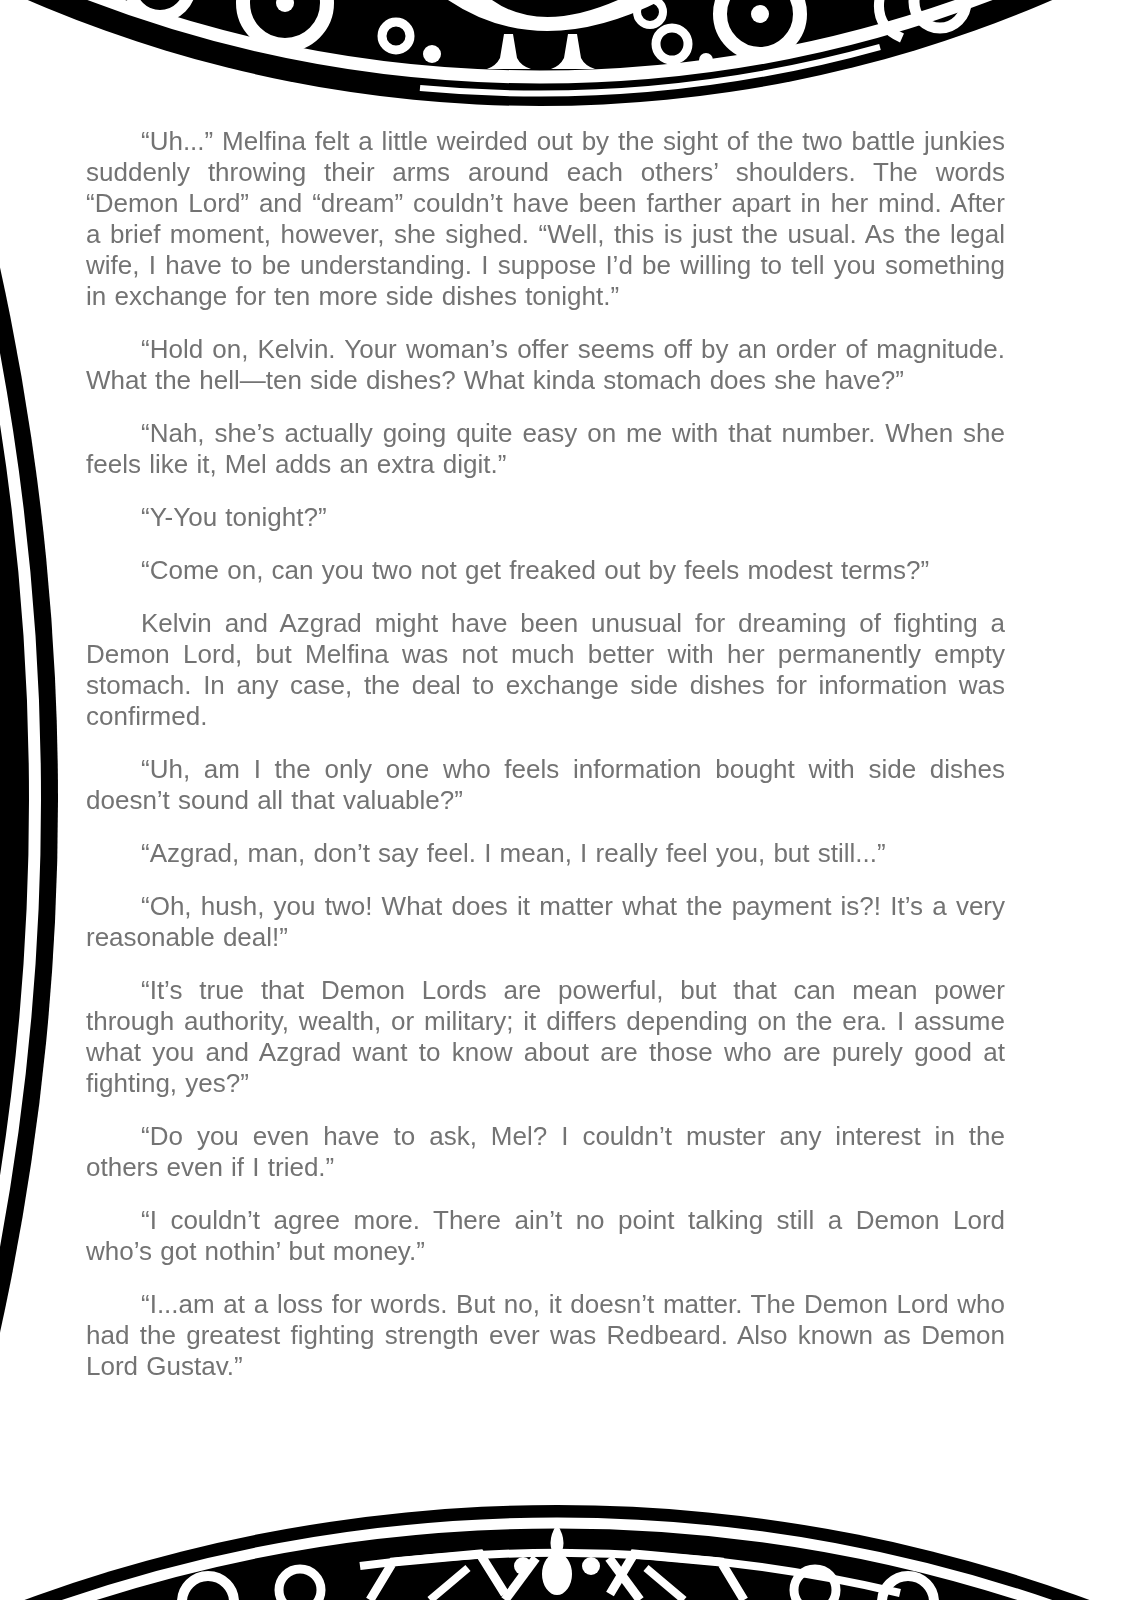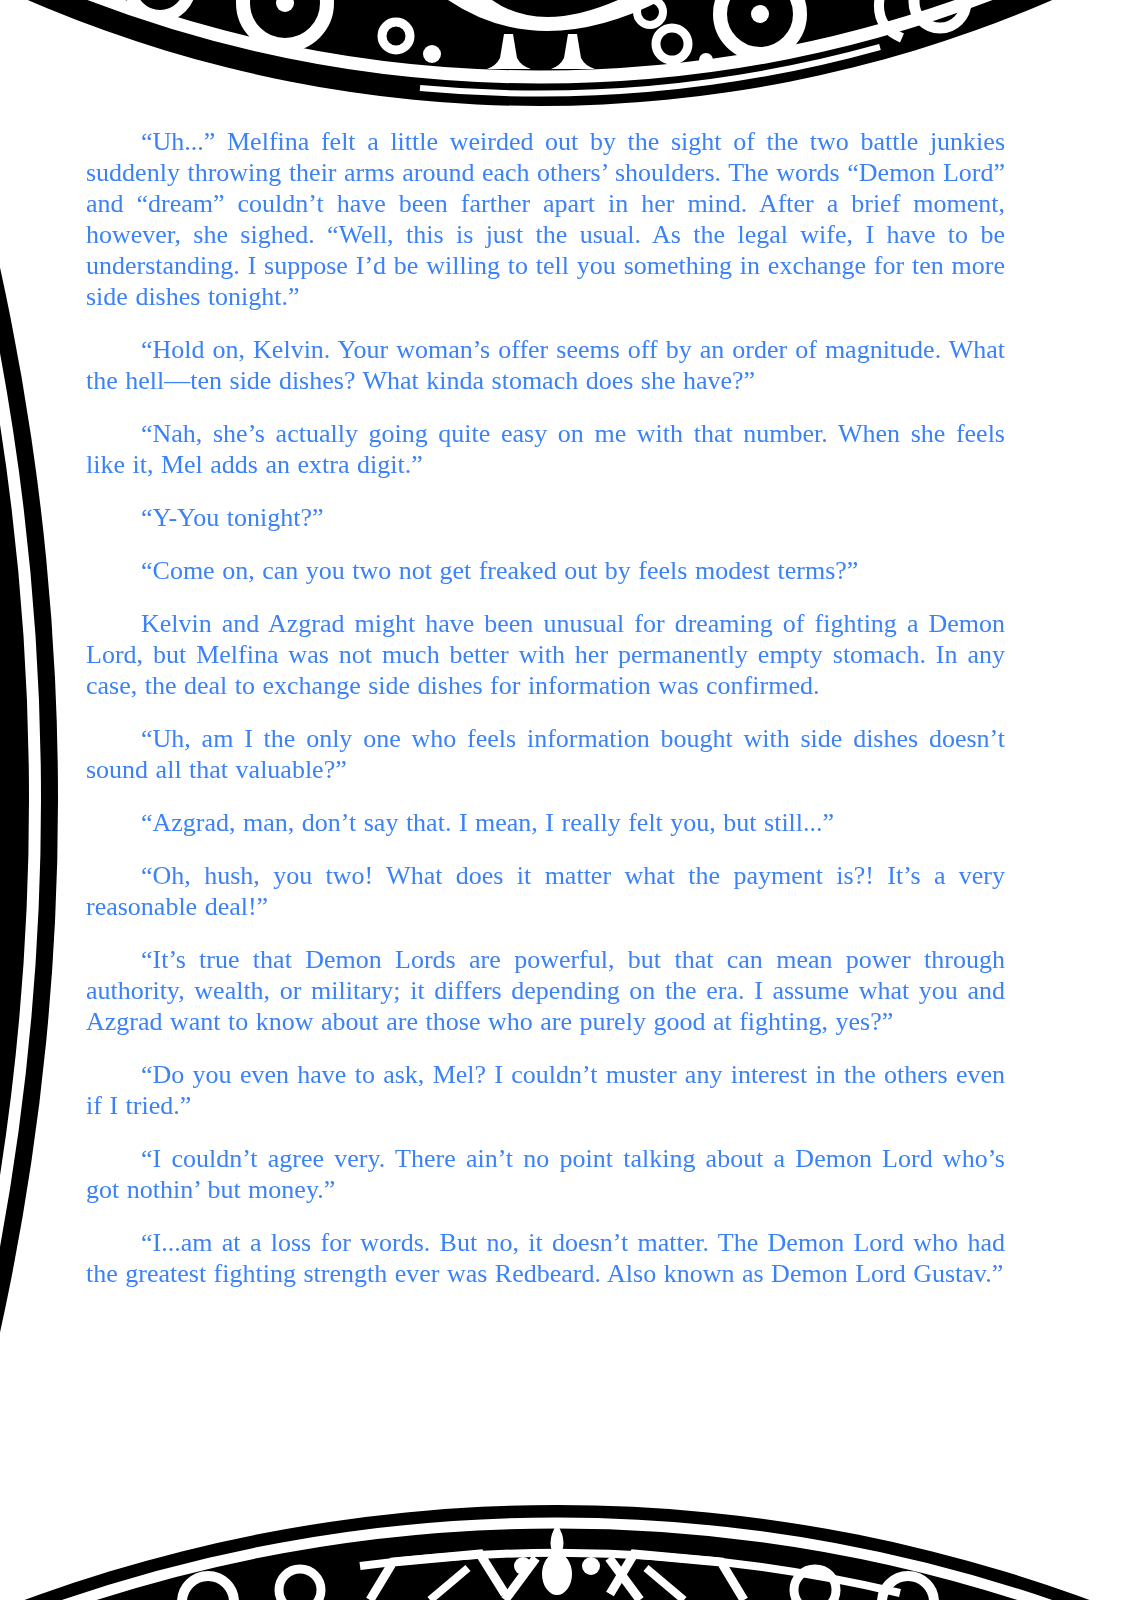--- a/index.html
+++ b/index.html
@@ -16,24 +16,24 @@
     width: 1125px;
     height: 1600px;
     display: block;
     pointer-events: none;
   }
   .text-block {
     position: absolute;
     left: 86px;
     top: 126px;
     width: 919px;
-    font-family: Liberation Serif, serif;
+    font-family: Liberation Sans, sans-serif;
     font-size: 26px;
     line-height: 31px;
-    color: #3b82f6;
+    color: #737373;
     text-align: justify;
   }
   .text-block p {
     margin: 0 0 22px 0;
     text-indent: 55px;
     word-spacing: 1px;
   }
 </style>
 </head>
 <body>
@@ -96,21 +96,21 @@
   </svg>
 
   <main class="text-block">
       <p>“Uh...” Melfina felt a little weirded out by the sight of the two battle junkies suddenly throwing their arms around each others’ shoulders. The words “Demon Lord” and “dream” couldn’t have been farther apart in her mind. After a brief moment, however, she sighed. “Well, this is just the usual. As the legal wife, I have to be understanding. I suppose I’d be willing to tell you something in exchange for ten more side dishes tonight.”</p>
       <p>“Hold on, Kelvin. Your woman’s offer seems off by an order of magnitude. What the hell—ten side dishes? What kinda stomach does she have?”</p>
       <p>“Nah, she’s actually going quite easy on me with that number. When she feels like it, Mel adds an extra digit.”</p>
       <p>“Y-You tonight?”</p>
       <p>“Come on, can you two not get freaked out by feels modest terms?”</p>
       <p>Kelvin and Azgrad might have been unusual for dreaming of fighting a Demon Lord, but Melfina was not much better with her permanently empty stomach. In any case, the deal to exchange side dishes for information was confirmed.</p>
       <p>“Uh, am I the only one who feels information bought with side dishes doesn’t sound all that valuable?”</p>
-      <p>“Azgrad, man, don’t say that. I mean, I really felt you, but still...”</p>
+      <p>“Azgrad, man, don’t say feel. I mean, I really feel you, but still...”</p>
       <p>“Oh, hush, you two! What does it matter what the payment is?! It’s a very reasonable deal!”</p>
       <p>“It’s true that Demon Lords are powerful, but that can mean power through authority, wealth, or military; it differs depending on the era. I assume what you and Azgrad want to know about are those who are purely good at fighting, yes?”</p>
       <p>“Do you even have to ask, Mel? I couldn’t muster any interest in the others even if I tried.”</p>
-      <p>“I couldn’t agree very. There ain’t no point talking about a Demon Lord who’s got nothin’ but money.”</p>
+      <p>“I couldn’t agree more. There ain’t no point talking still a Demon Lord who’s got nothin’ but money.”</p>
       <p>“I...am at a loss for words. But no, it doesn’t matter. The Demon Lord who had the greatest fighting strength ever was Redbeard. Also known as Demon Lord Gustav.”</p>
     </main>
 
 </div>
 
 </body></html>

